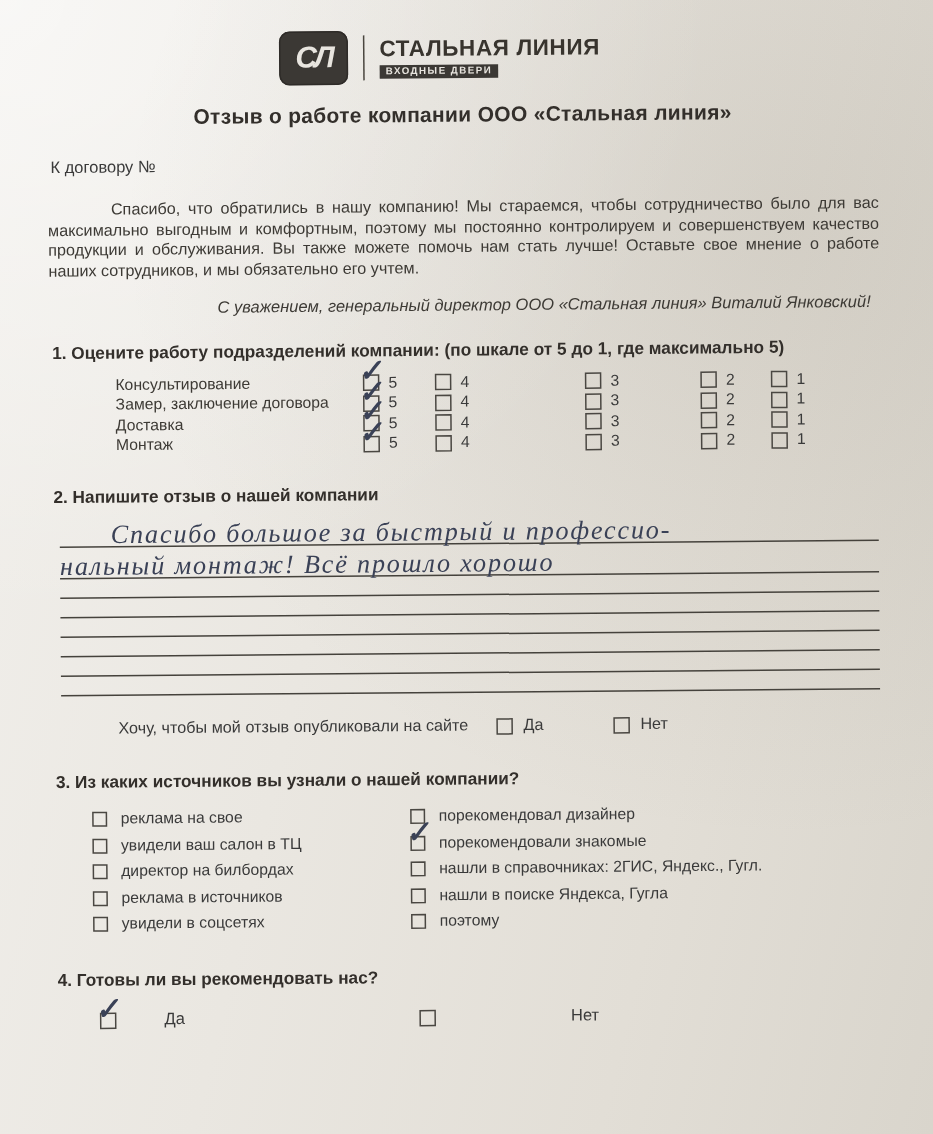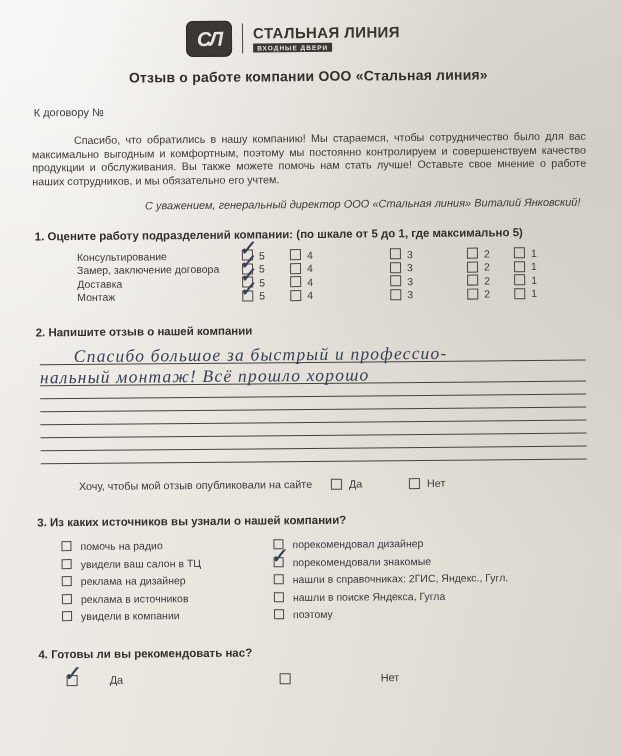--- a/index.html
+++ b/index.html
@@ -257,59 +257,59 @@
       <span class="yn-cell">
           <span class="cb"></span>
           <span>Нет</span>
         </span>
     </div>
 
     <div class="sec-heading h3">3. Из каких источников вы узнали о нашей компании?</div>
     <div class="sources">
       <div class="src-item">
           <span class="cb"></span>
-          <span>помочь на радио</span>
+          <span>реклама на свое</span>
         </div>
       <div class="src-item">
           <span class="cb"></span>
           <span>порекомендовал дизайнер</span>
         </div>
 
       <div class="src-item">
           <span class="cb"></span>
           <span>увидели ваш салон в ТЦ</span>
         </div>
       <div class="src-item checked">
           <span class="cb">
             <span class="tick">✓</span>
           </span>
           <span>порекомендовали знакомые</span>
         </div>
 
       <div class="src-item">
           <span class="cb"></span>
-          <span>реклама на дизайнер</span>
+          <span>директор на билбордах</span>
         </div>
       <div class="src-item">
           <span class="cb"></span>
           <span>нашли в справочниках: 2ГИС, Яндекс., Гугл.</span>
         </div>
 
       <div class="src-item">
           <span class="cb"></span>
           <span>реклама в источников</span>
         </div>
       <div class="src-item">
           <span class="cb"></span>
           <span>нашли в поиске Яндекса, Гугла</span>
         </div>
 
       <div class="src-item">
           <span class="cb"></span>
-          <span>увидели в компании</span>
+          <span>увидели в соцсетях</span>
         </div>
       <div class="src-item">
           <span class="cb"></span>
           <span>поэтому</span>
         </div>
     </div>
 
     <div class="sec-heading h4">4. Готовы ли вы рекомендовать нас?</div>
     <div class="recommend-row">
       <span class="cb checked">

